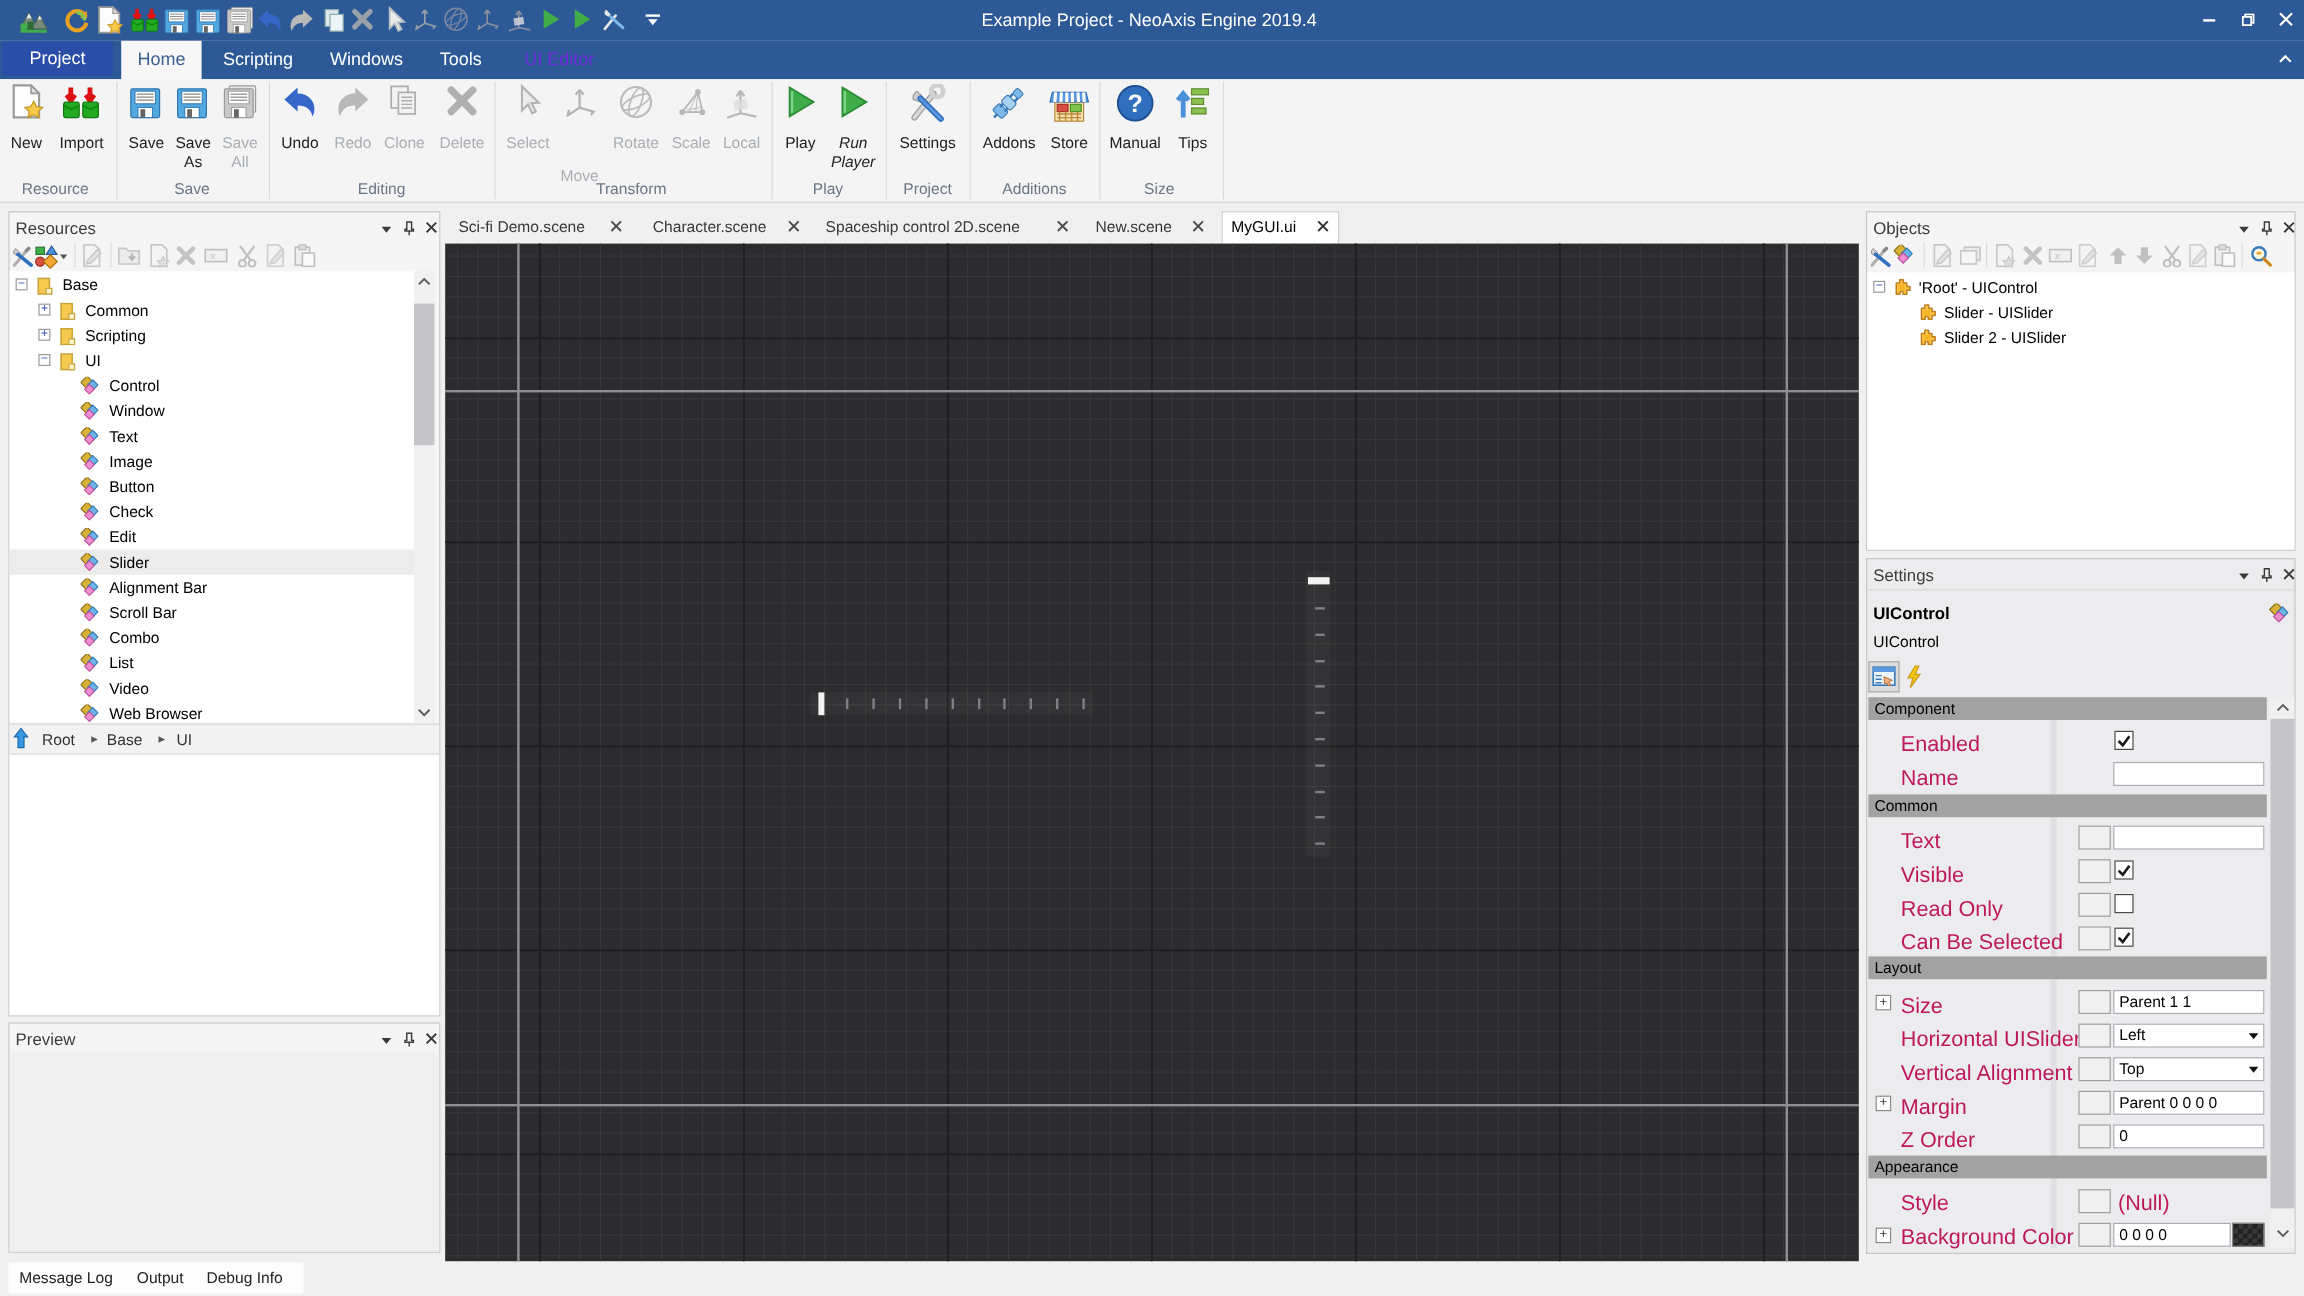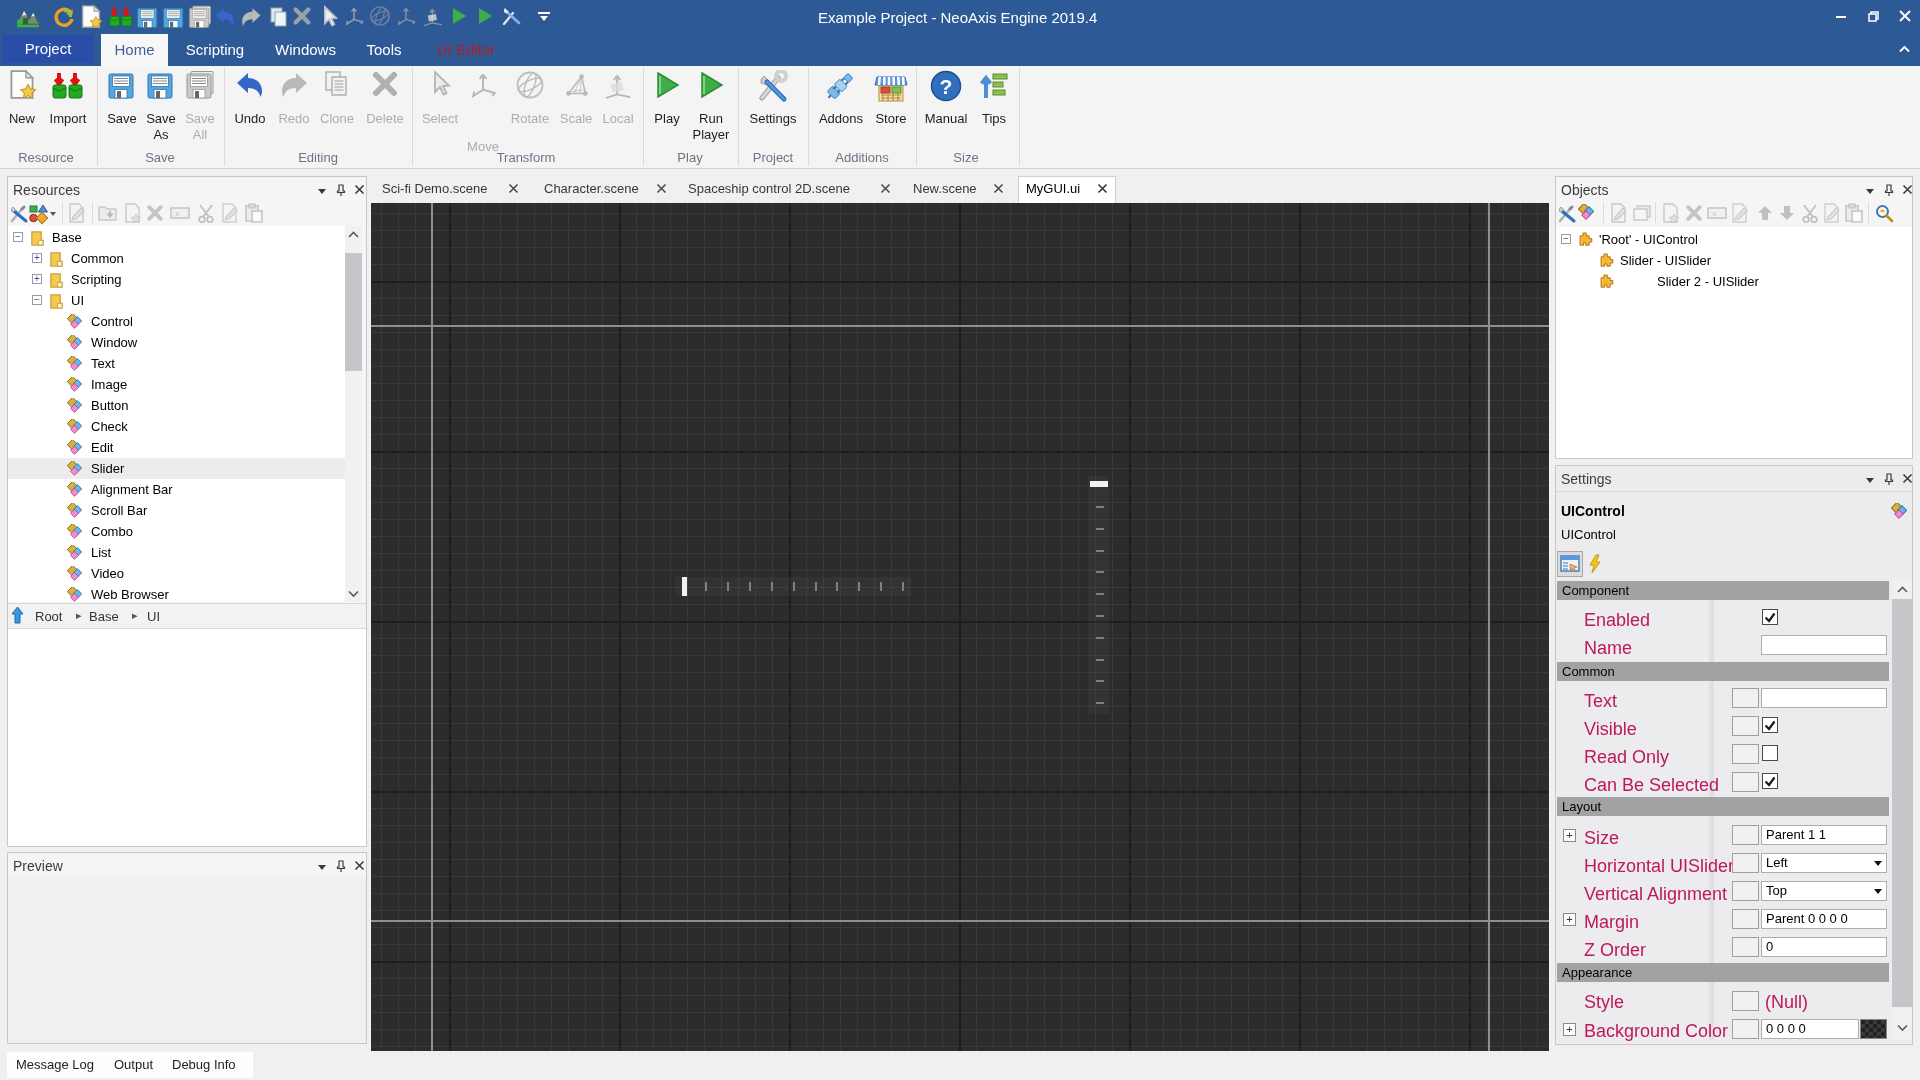--- a/index.html
+++ b/index.html
@@ -184,21 +184,21 @@
     <svg width="12" height="12" viewBox="0 0 12 12">
       <path d="M1 1 L11 11 M11 1 L1 11" stroke="#fff" stroke-width="1.8"></path>
     </svg>
   </div>
 <div style="position:absolute;left:2px;top:35px;width:92px;height:28px;background:#2a4da8;color:#fff;font-size:15px;text-align:center;line-height:28px;">Project</div>
 <div style="position:absolute;left:101px;top:34px;width:67px;height:33px;background:#f7f7f8;"></div>
 <div style="position:absolute;left:101px;top:40px;width:67px;height:20px;color:#40618f;font-size:15px;text-align:center;line-height:20px;">Home</div>
 <div style="position:absolute;left:184px;top:40px;width:62px;color:#fff;font-size:15px;text-align:center;line-height:20px;">Scripting</div>
 <div style="position:absolute;left:274px;top:40px;width:63px;color:#fff;font-size:15px;text-align:center;line-height:20px;">Windows</div>
 <div style="position:absolute;left:366px;top:40px;width:36px;color:#fff;font-size:15px;text-align:center;line-height:20px;">Tools</div>
-<div style="position:absolute;left:431px;top:40px;width:70px;color:#b91c1c;font-size:15px;text-align:center;line-height:20px;">UI Editor</div>
+<div style="position:absolute;left:431px;top:40px;width:70px;color:#6d28d9;font-size:15px;text-align:center;line-height:20px;">UI Editor</div>
 <div style="position:absolute;left:1899px;top:45px;">
     <svg width="11" height="8" viewBox="0 0 11 8">
       <path d="M1 6.5 L5.5 2 L10 6.5" stroke="#fff" stroke-width="1.8" fill="none"></path>
     </svg>
   </div>
 <div class="rsep" style="left:97px;"></div>
 <div class="rsep" style="left:224px;"></div>
 <div class="rsep" style="left:412px;"></div>
 <div class="rsep" style="left:643px;"></div>
 <div class="rsep" style="left:738px;"></div>
@@ -339,21 +339,21 @@
       <path d="M8 6 L8 24" stroke="#7fd489" stroke-width="2"></path>
     </svg>
   </div>
 <div class="rlabel" style="left:607px;top:111px;width:120px;">Play</div>
 <div style="position:absolute;left:696px;top:70px;">
     <svg width="30" height="30" viewBox="0 0 30 30">
       <path d="M6 3 L26 15 L6 27 Z" fill="#3fae49" stroke="#2c8d36" stroke-width="1.5"></path>
       <path d="M8 6 L8 24" stroke="#7fd489" stroke-width="2"></path>
     </svg>
   </div>
-<div class="rlabel" style="left:651px;top:111px;width:120px;">Run<br>Player</div>
+<div class="rlabel" style="left:651px;top:111px;width:120px;font-style:italic;">Run<br>Player</div>
 <div style="position:absolute;left:756px;top:70px;">
     <svg width="34" height="34" viewBox="0 0 34 34">
       <path d="M6 28 L22 8" stroke="#9a9a9a" stroke-width="5" stroke-linecap="round"></path>
 <path d="M6 28 L22 8" stroke="#d8d8d8" stroke-width="3" stroke-linecap="round"></path>
 <circle cx="25" cy="6" r="5" fill="none" stroke="#d0d0d0" stroke-width="4"></circle>
 <path d="M8 6 L13 11 L11 15 L5 13 A 7 7 0 0 1 8 6" fill="#cfcfcf" stroke="#9a9a9a"></path>
 <path d="M11 12 L28 29" stroke="#2f6fbe" stroke-width="5" stroke-linecap="round"></path>
 <path d="M11 12 L28 29" stroke="#5b97dd" stroke-width="2.4" stroke-linecap="round"></path>
     </svg>
   </div>
@@ -864,21 +864,21 @@
 <rect x="5" y="7" width="5.5" height="5.5" fill="#f7b125" opacity=".9"></rect>
     </svg>
   </div>
 <div class="trow" style="left:1620px;top:250px;line-height:21px;">Slider - UISlider</div>
 <div style="position:absolute;left:1599px;top:273px;">
     <svg width="15" height="15" viewBox="0 0 17 17">
       <path d="M2.5 5.5 h3.2 v-3 h3.6 v3 h3.2 v3.2 h3 v3.6 h-3 v3.7 h-3.6 v-2.6 h-2.8 v2.6 h-3.6 Z" fill="#fac33f" stroke="#c08021" stroke-width="1.4" stroke-linejoin="round"></path>
 <rect x="5" y="7" width="5.5" height="5.5" fill="#f7b125" opacity=".9"></rect>
     </svg>
   </div>
-<div class="trow" style="left:1620px;top:271px;line-height:21px;margin-left:37px;">Slider 2 - UISlider</div>
+<div class="trow" style="left:1620px;top:271px;line-height:21px;">Slider 2 - UISlider</div>
 <div class="panel" style="left:1555px;top:465px;width:358px;height:580px;background:#ececee;"></div>
 <div class="phead" style="left:1561px;top:471px;">Settings</div>
 <div style="position:absolute;left:1866px;top:478px;width:0;height:0;border-left:4.5px solid transparent;border-right:4.5px solid transparent;border-top:5px solid #3a3a3a;"></div>
 <div style="position:absolute;left:1883px;top:473px;">
     <svg width="11" height="13" viewBox="0 0 11 13">
       <path d="M4 1 L8 1 L8 7 L9.5 7 L9.5 8.5 L2.5 8.5 L2.5 7 L4 7 Z M6 8.5 L6 12" stroke="#3a3a3a" stroke-width="1.2" fill="none"></path>
     </svg>
   </div>
 <div style="position:absolute;left:1902px;top:473px;">
     <svg width="11" height="11" viewBox="0 0 11 11">

